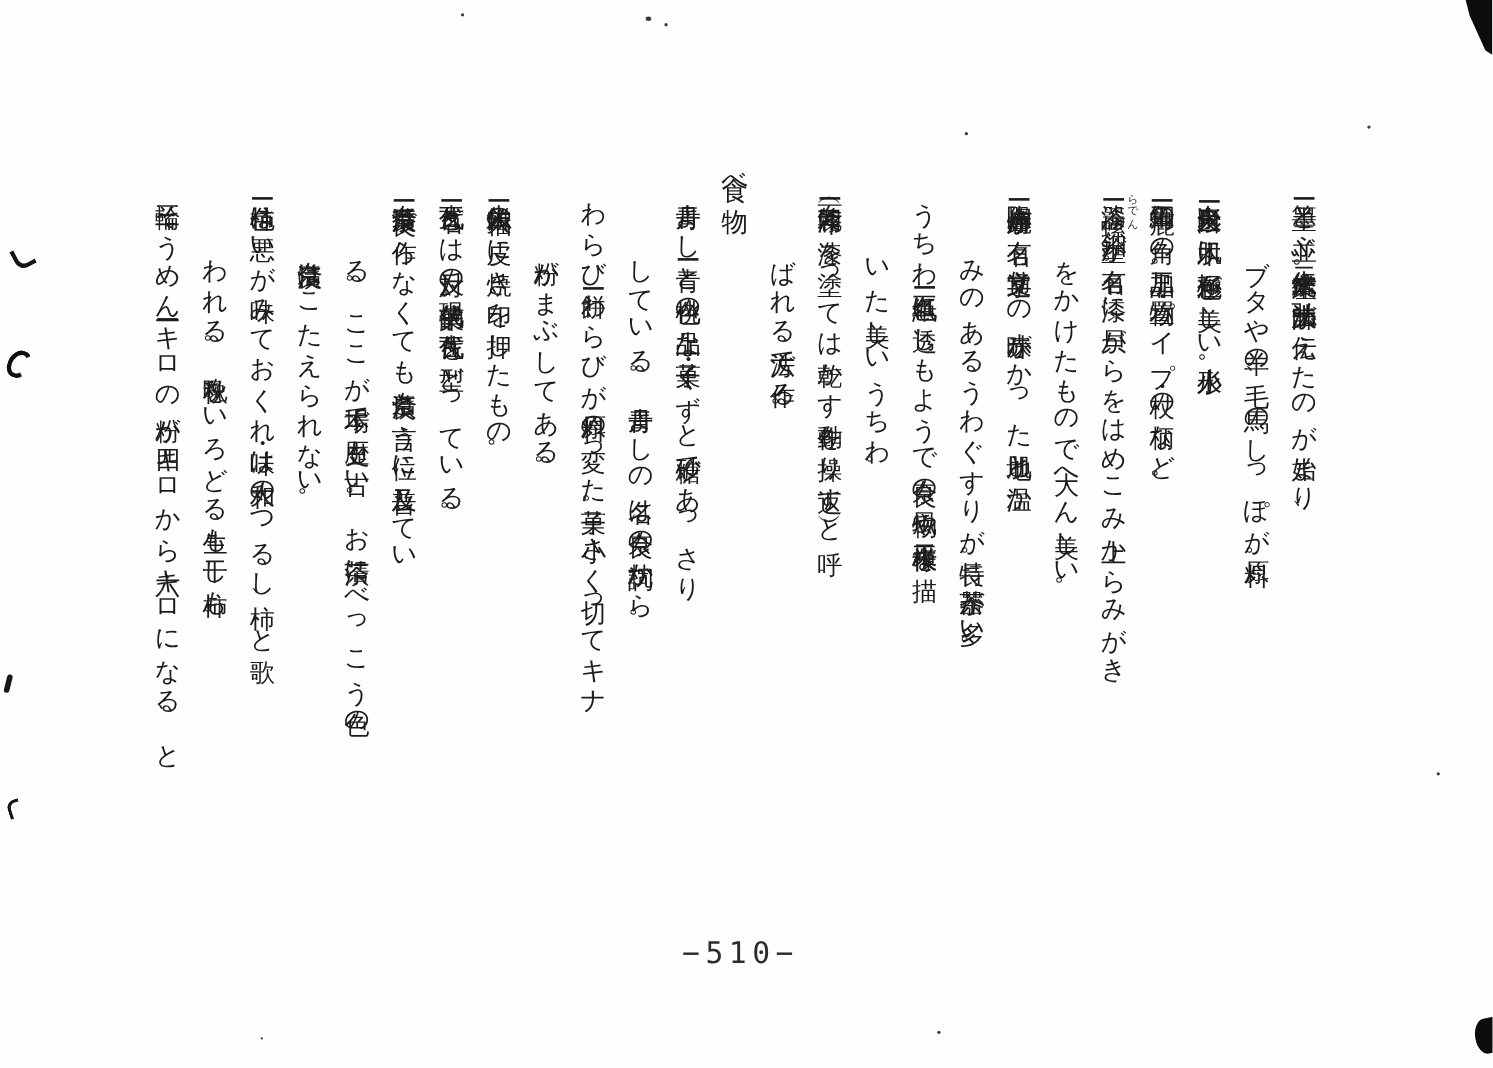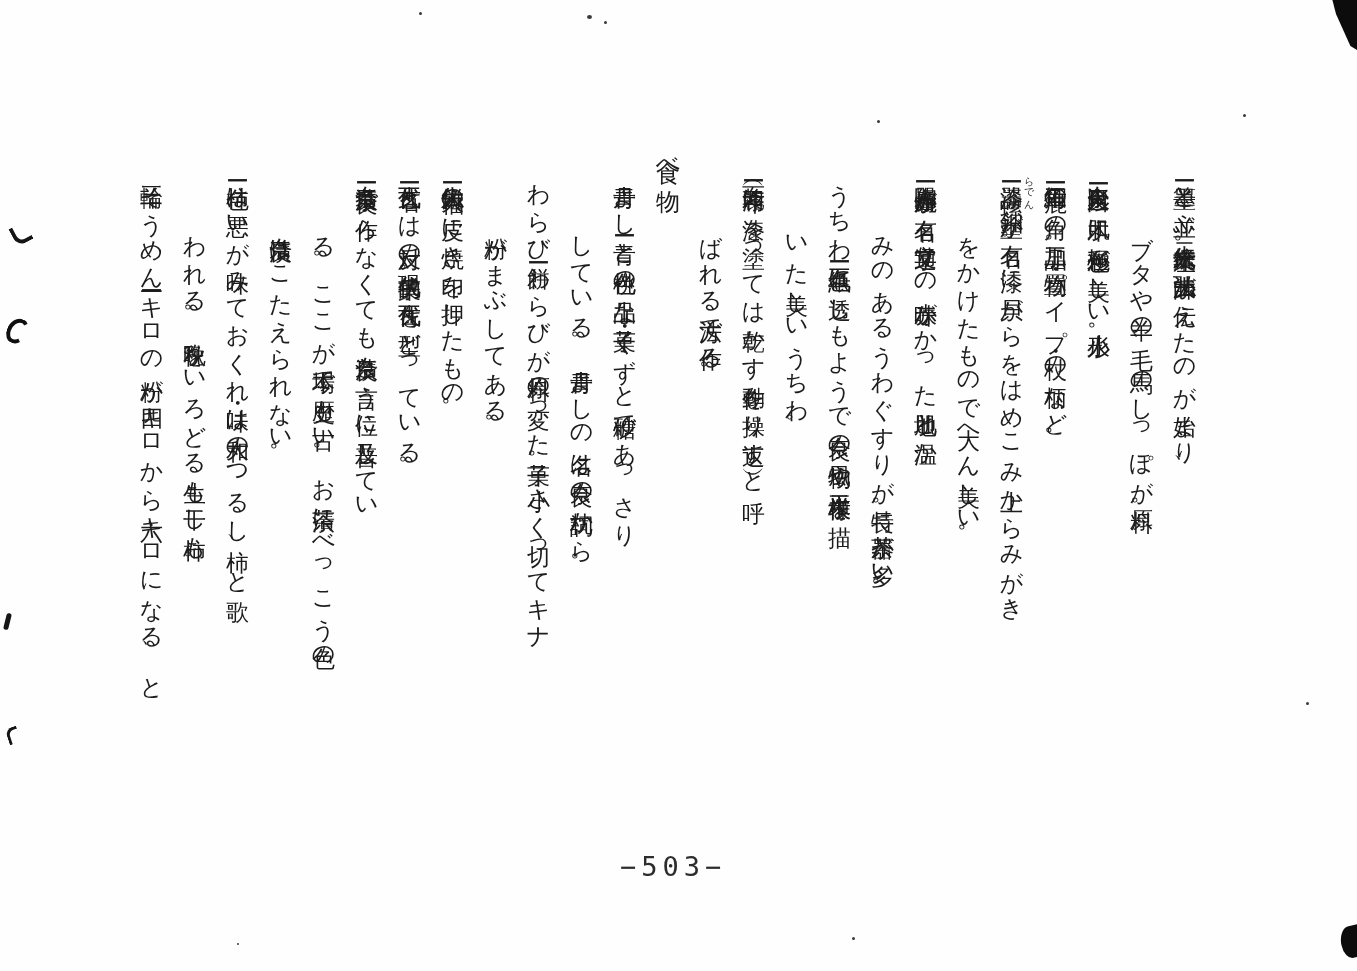--- a/index.html
+++ b/index.html
@@ -124,21 +124,21 @@
     <div class="col">大仏餅ー大福の皮に焼き印を押したもの。</div>
     <div class="col">古代瓦ー名とは反対の現代的菓子。古代瓦を型どっている。</div>
     <div class="col">奈良漬ー奈良で作らなくても奈良漬と言う位に普及してい</div>
     <div class="col ind">る。ここが本場で歴史も古い。お茶漬にべっこう色の</div>
     <div class="col ind">奈良漬はこたえられない。</div>
     <div class="col">柿ー色は悪いが味みておくれ・味は大和のつるし柿、と歌</div>
     <div class="col ind">われる。晩秋をいろどる生も干し柿も。</div>
     <div class="col">三輪そうめんー一キロの粉が四キロから六キロになる、と</div>
   </div>
 
-  <div class="pageno">−503−</div>
+  <div class="pageno">−510−</div>
 
   <div class="artifact corner-top-right"></div>
   <div class="artifact corner-bottom-right"></div>
   <div class="artifact smudge-a"></div>
   <div class="artifact smudge-b"></div>
   <div class="artifact smudge-c"></div>
   <div class="artifact smudge-d"></div>
   <div class="artifact speck sp1"></div>
   <div class="artifact speck sp2"></div>
   <div class="artifact speck sp3"></div>

